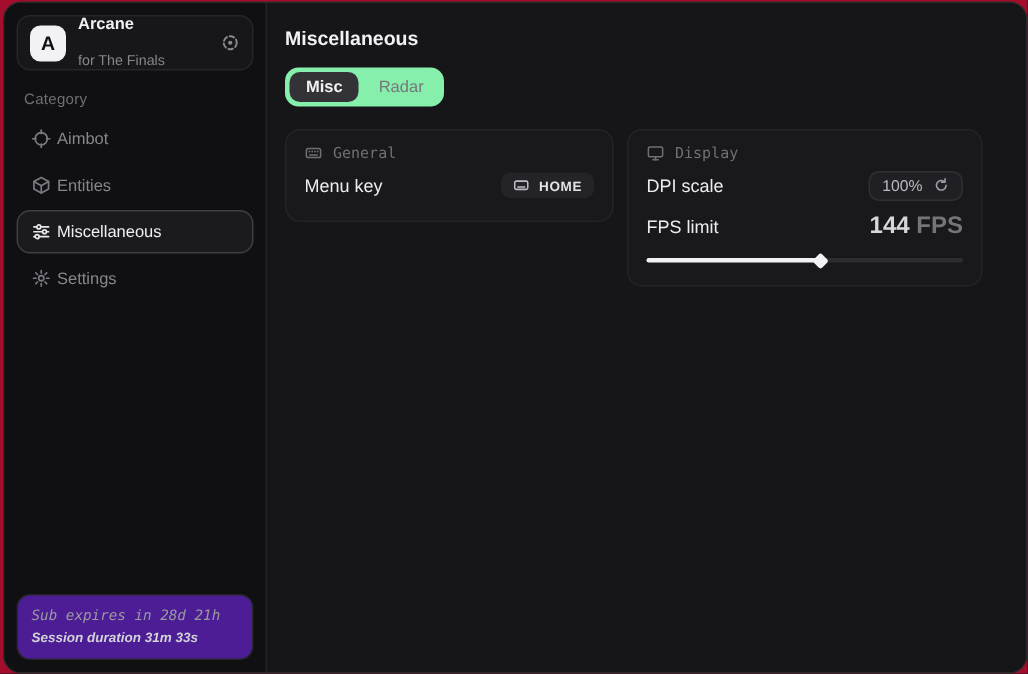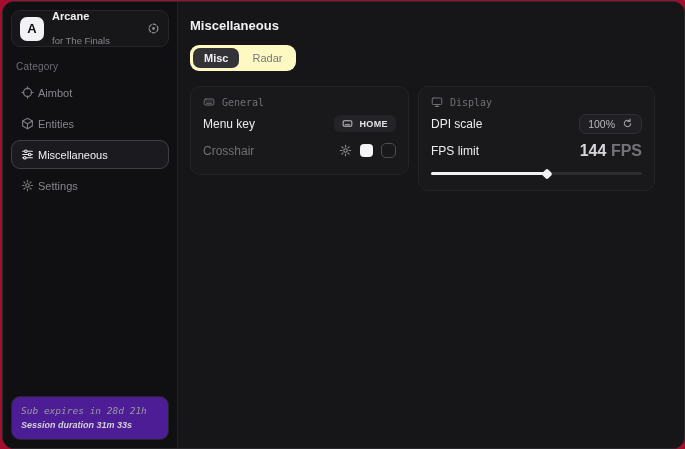--- a/index.html
+++ b/index.html
@@ -68,21 +68,21 @@
     line-height: 1.5;
     font-style: italic;
   }
   .sub-line1 { font-family: "DejaVu Sans Mono", monospace; font-size: 9.5px; color: #9a9aa1; }
   .sub-line2 { font-size: 9px; font-weight: bold; color: #d2d2d7; }
   
   .main { flex: 1; background: #161619; padding: 16px 14px 14px 12px; }
   .page-title { font-size: 13px; font-weight: bold; color: #f2f2f5; }
   .tabs {
     display: inline-flex; gap: 2px; margin-top: 12px;
-    background: #fef9c3; border-radius: 9px; padding: 3px;
+    background: #86efac; border-radius: 9px; padding: 3px;
   }
   .tab {
     font-size: 11px; color: #76767d;
     padding: 4px 11px; border-radius: 7px; cursor: default;
   }
   .tab.active { background: #323237; color: #f2f2f5; font-weight: bold; }
   .cards { display: flex; gap: 9px; margin-top: 15px; align-items: flex-start; }
   .card {
     background: #19191c; border: 1px solid #242428;
     border-radius: 10px; padding: 9px 12px 12px 12px;
@@ -252,33 +252,20 @@
               <svg width="11" height="11" viewBox="0 0 24 24" fill="none" stroke="currentColor" stroke-width="2.2" stroke-linecap="round">
                 <rect x="2.5" y="6" width="19" height="12" rx="2.5"></rect>
                   <line x1="7" y1="14.5" x2="17" y2="14.5"></line>
               </svg>
             </span>
             <span>HOME</span>
           </span>
         </div>
 
 
-        <div class="row">
-          <span class="row-label muted">Crosshair</span>
-          <span class="crosshair-controls">
-            <span class="gear-mini">
-              <svg width="13" height="13" viewBox="0 0 24 24" fill="none" stroke="currentColor" stroke-width="2.1" stroke-linecap="round">
-                <circle cx="12" cy="12" r="3.2"></circle>
-                <path d="M12 2.5v3 M12 18.5v3 M2.5 12h3 M18.5 12h3 M5.3 5.3l2.1 2.1 M16.6 16.6l2.1 2.1 M18.7 5.3l-2.1 2.1 M7.4 16.6l-2.1 2.1"></path>
-              </svg>
-            </span>
-            <span class="swatch"></span>
-            <span class="checkbox"></span>
-          </span>
-        </div>
       </div>
 
       <div class="card display">
         <div class="card-header">
           <span class="hico">
             <svg width="12" height="12" viewBox="0 0 24 24" fill="none" stroke="currentColor" stroke-width="2" stroke-linecap="round">
               <rect x="2.5" y="4" width="19" height="13" rx="2"></rect>
                 <line x1="8.5" y1="21" x2="15.5" y2="21"></line>
                 <line x1="12" y1="17" x2="12" y2="21"></line>
             </svg>

